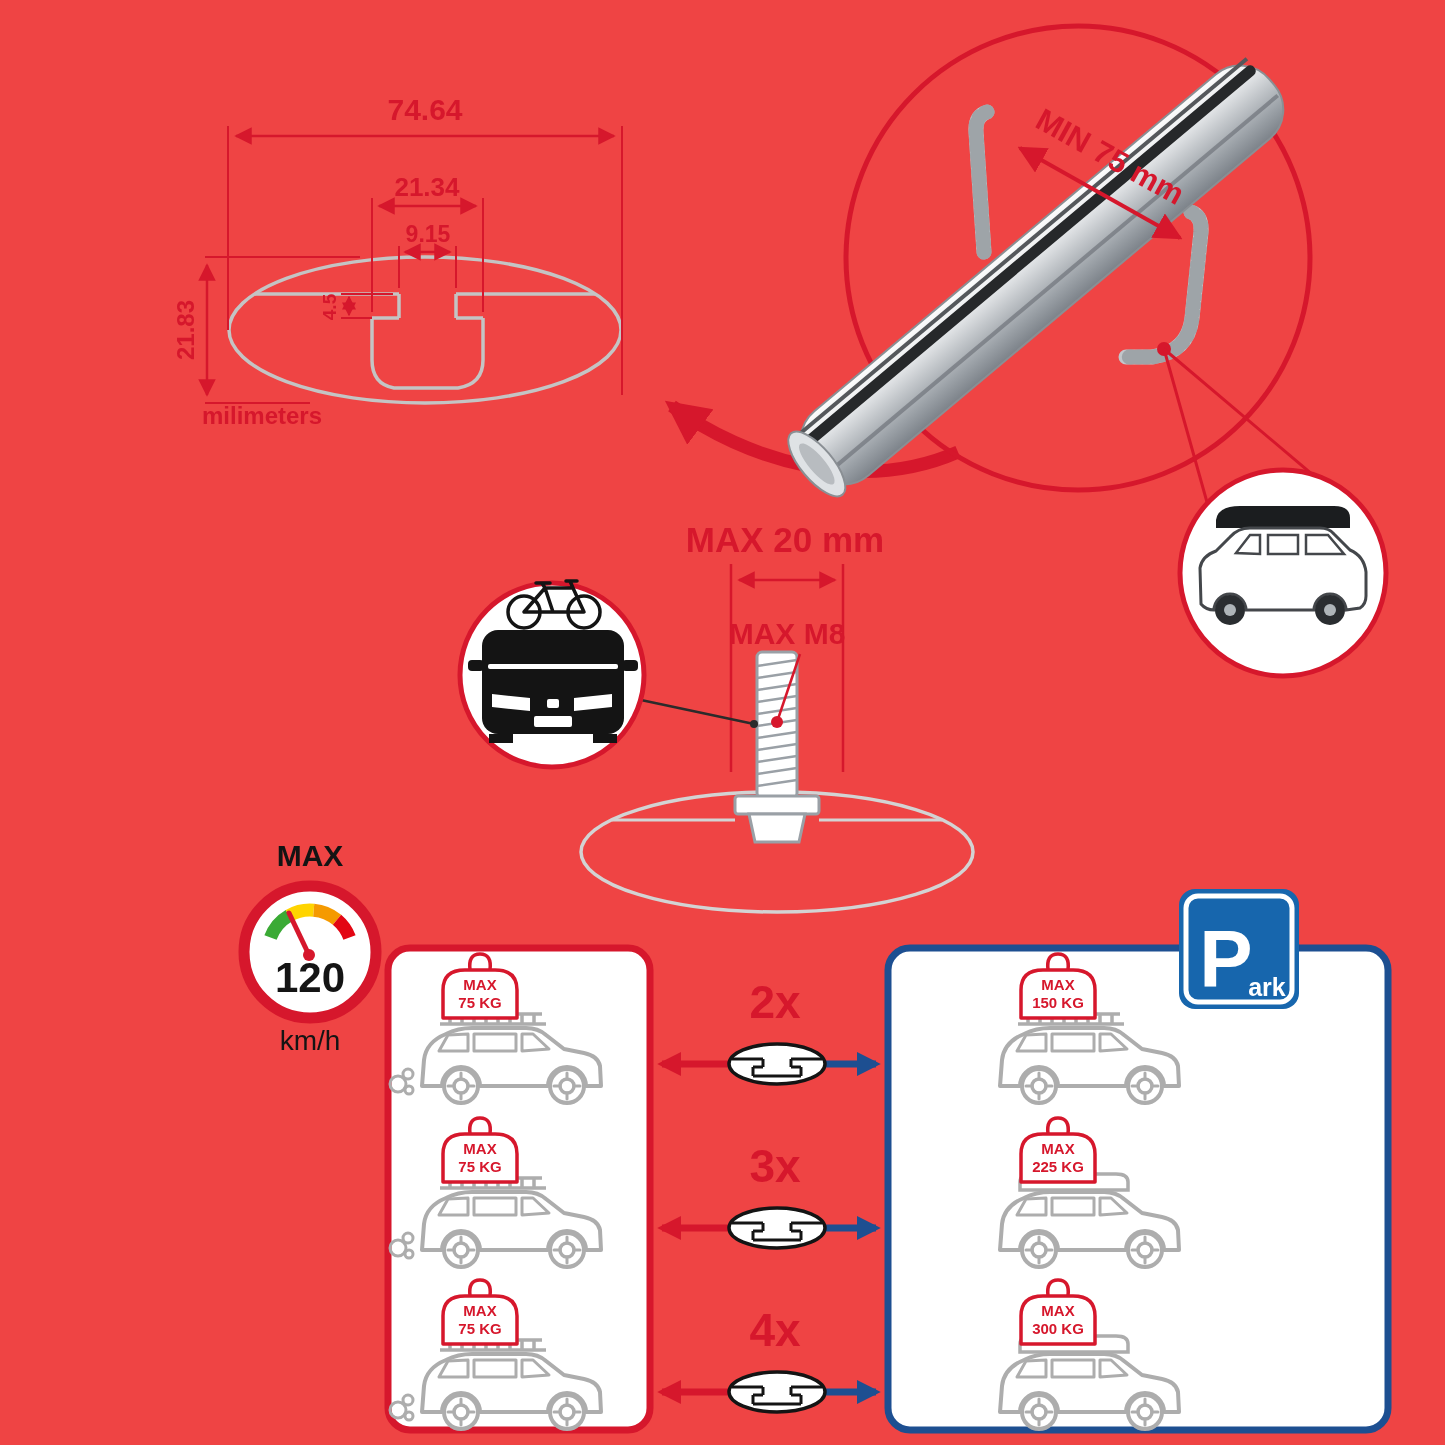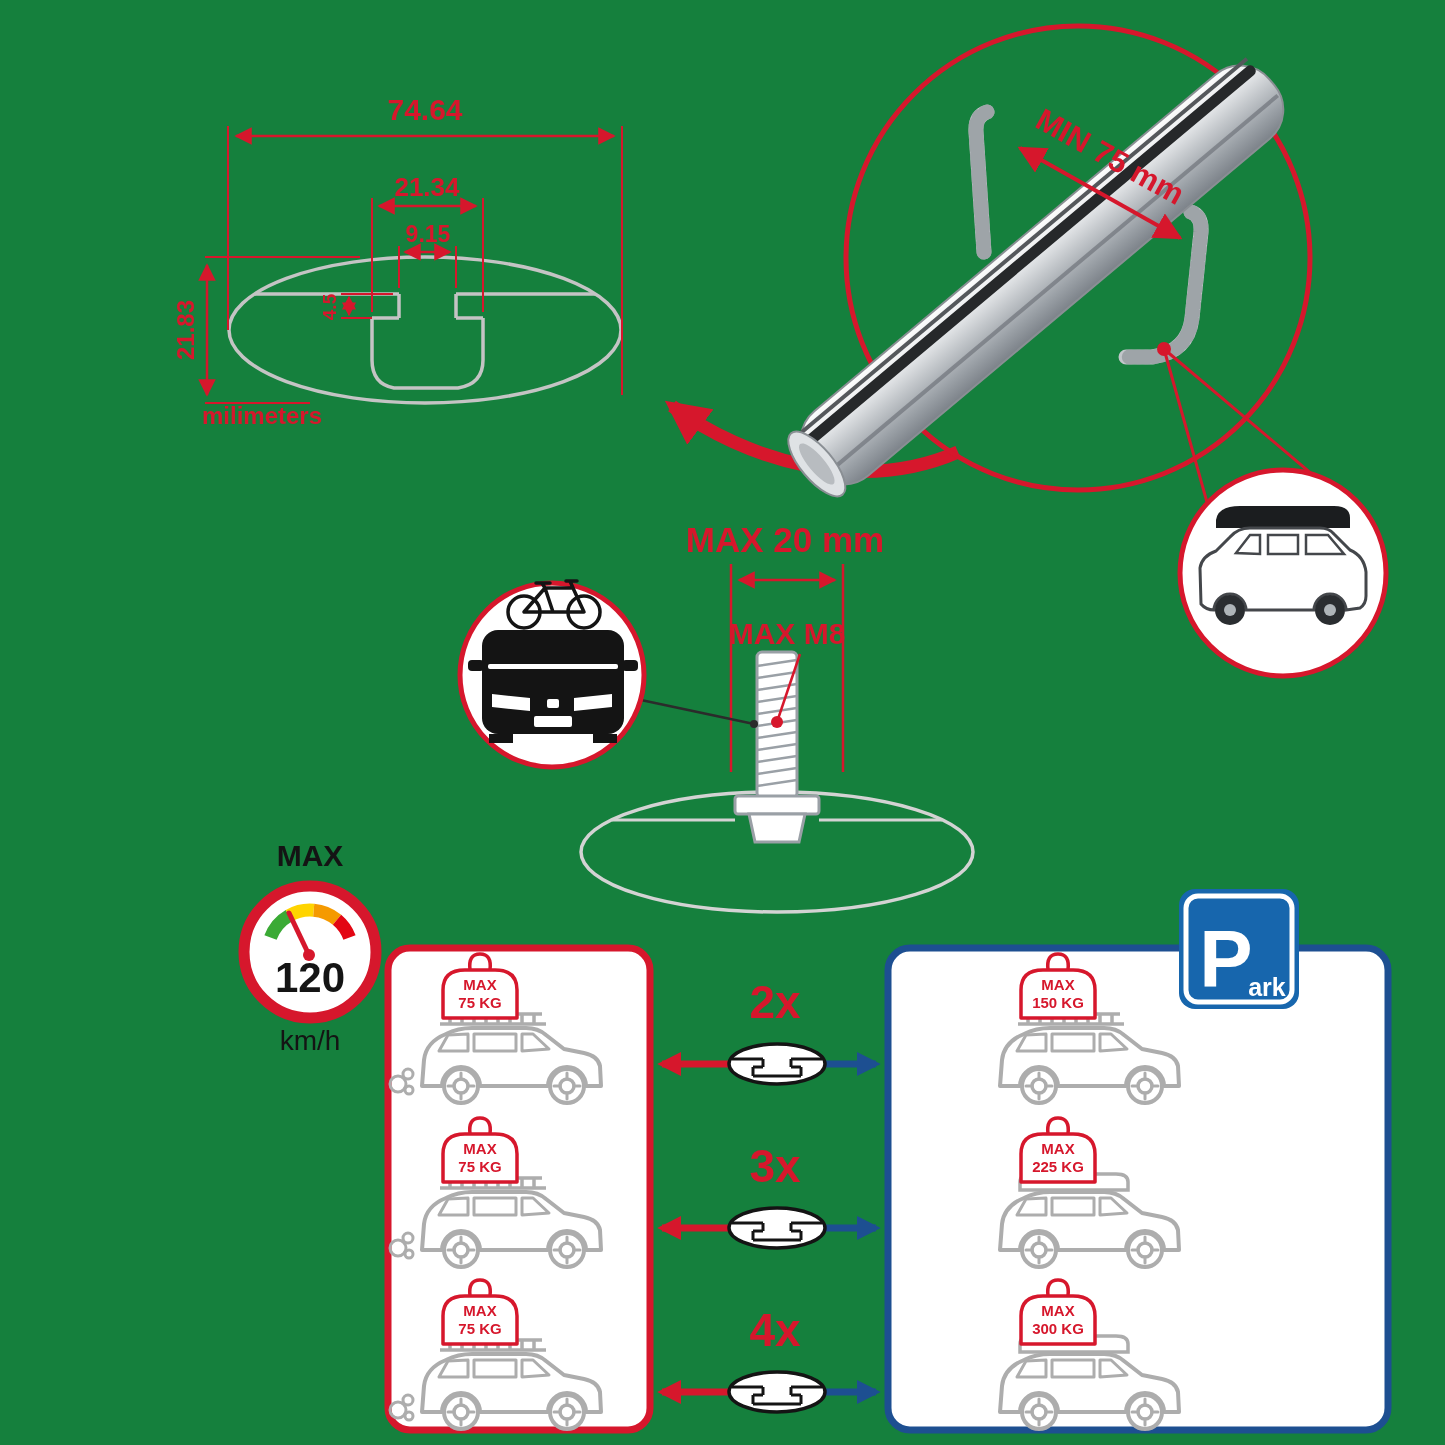--- a/index.html
+++ b/index.html
@@ -1,16 +1,16 @@
 <!DOCTYPE html>
 <html><head>
 <meta charset="utf-8">
 <style>
   html,body{margin:0;padding:0;background:#fff;}
-  .page{position:relative;width:1445px;height:1445px;background:#15803d;overflow:hidden;}
+  .page{position:relative;width:1445px;height:1445px;background:#ef4444;overflow:hidden;}
   svg{display:block;}
   text{font-family:"Liberation Sans",sans-serif;}
   .dim{fill:#d6172c;font-weight:bold;font-size:24px;text-anchor:middle;}
   .dim-74{font-size:30px;}
   .dim-21{font-size:26px;}
   .dim-9{font-size:23px;}
   .dim-45{font-size:19px;}
   .units{fill:#d6172c;font-weight:bold;font-size:24px;text-anchor:middle;}
   .red-big{fill:#d6172c;font-weight:bold;font-size:35px;text-anchor:middle;}
   .red-med{fill:#d6172c;font-weight:bold;font-size:30px;text-anchor:middle;}

